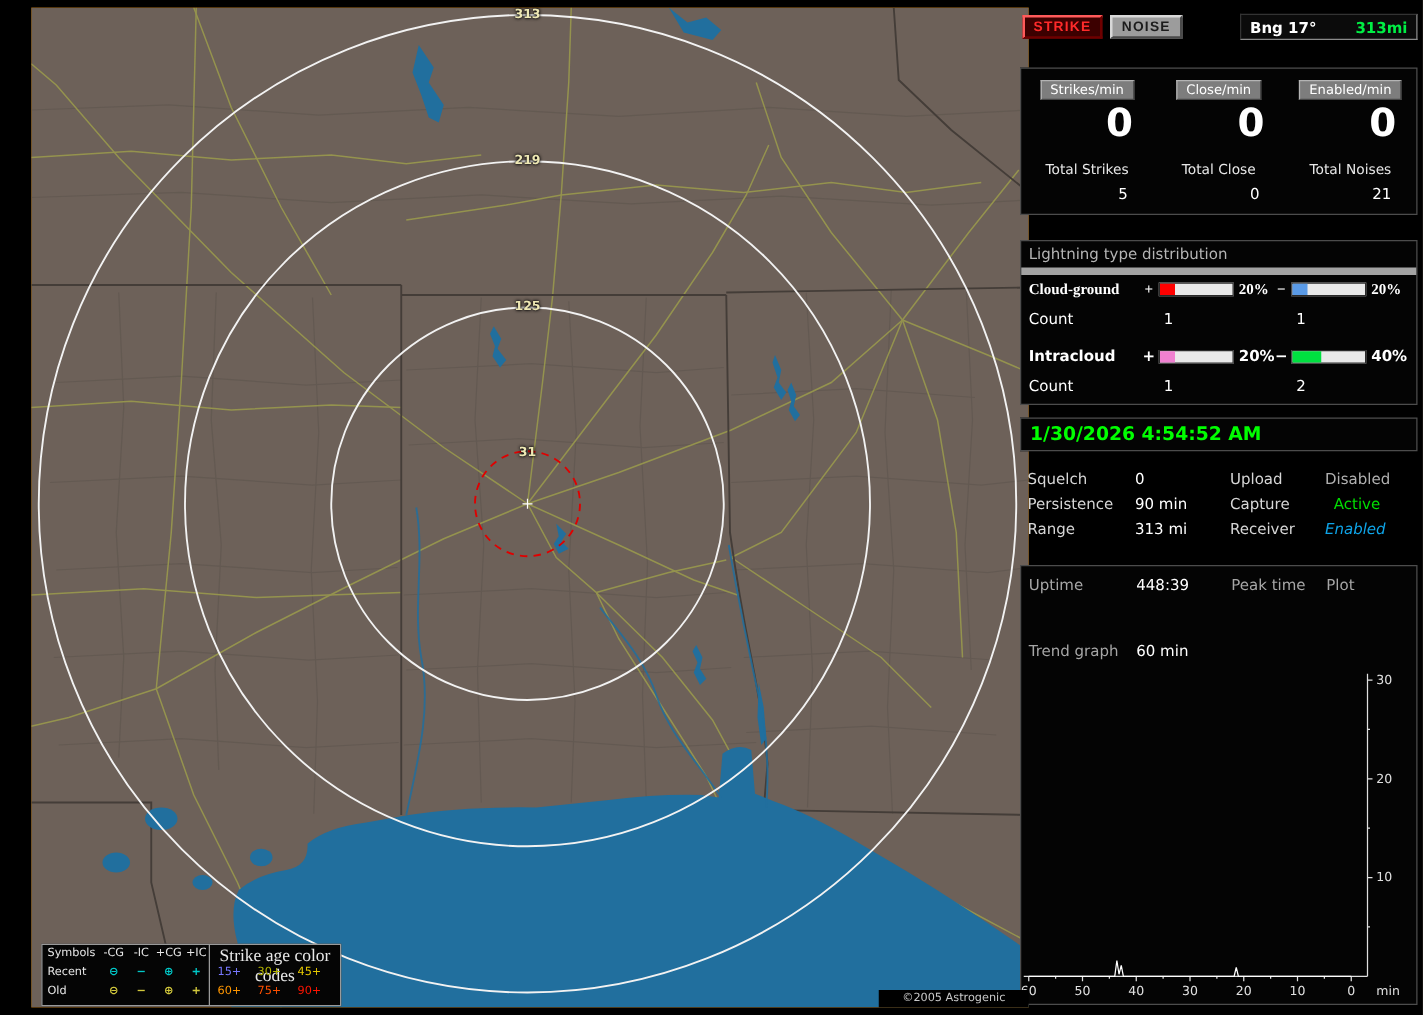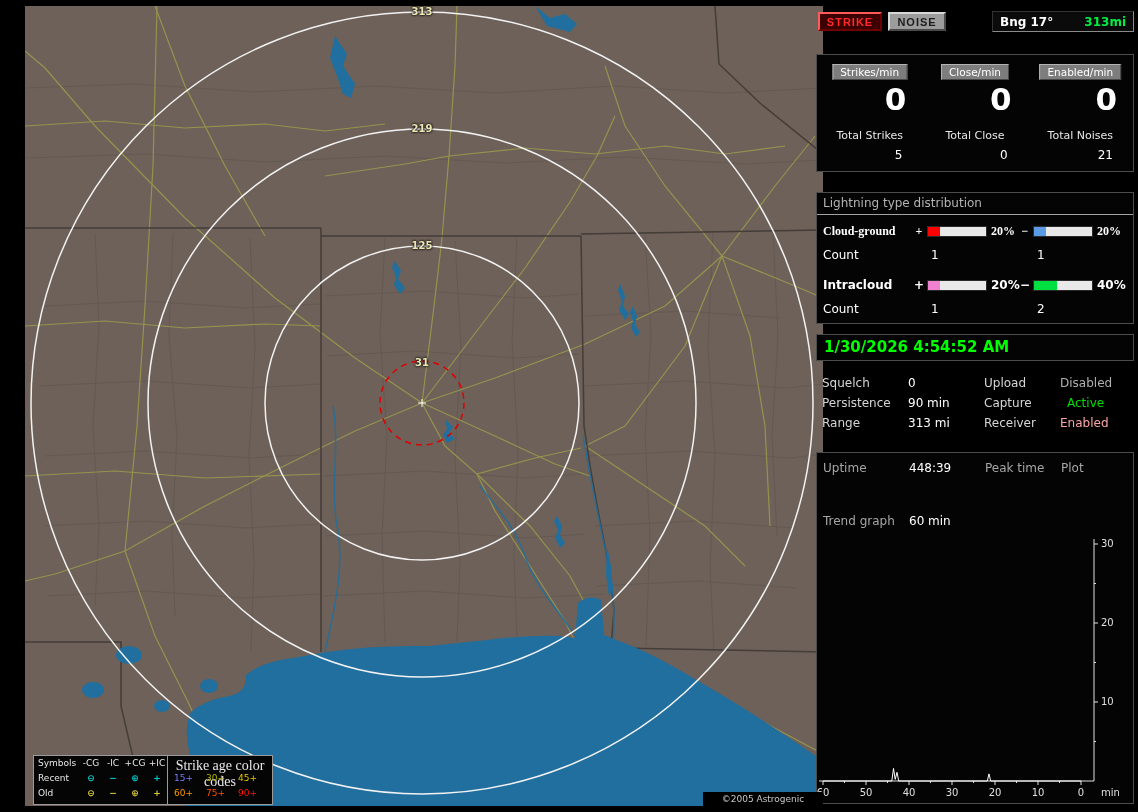--- a/index.html
+++ b/index.html
@@ -52,21 +52,21 @@
   .counter-label-btn { position:absolute; left:50%; transform:translateX(-50%); top:9px; background:#7d7d7d;
                        color:#fff; font-size:10.5px; padding:1px 7px; border:1px solid;
                        border-color:#b4b4b4 #474747 #474747 #b4b4b4; white-space:nowrap; cursor:pointer; }
   .counter-zero { position:absolute; top:26px; left:0; right:16px; text-align:right; font-size:31px;
                   font-weight:bold; color:#fff; }
   .total-label { position:absolute; top:74px; left:0; right:0; text-align:center; font-size:11px; color:#e8e8e8; }
   .total-value { position:absolute; top:93px; left:0; right:20px; text-align:right; font-size:12px; color:#fff; }
 
   .dist-box { top:192px; height:132px; }
   .dist-title { position:absolute; left:0; top:3px; width:100%; color:#b4b4b4; font-size:12px;
-                padding:0 0 4px 6px; border-bottom:1px solid #a3a3a3; }
+                padding:0 0 4px 6px; border-bottom:6px solid #a3a3a3; }
   .dist-row, .count-row { position:absolute; left:0; width:100%; height:15px; }
   .dist-name { position:absolute; left:6px; width:90px; font-weight:bold; color:#fff; }
   .count-name { position:absolute; left:6px; width:90px; color:#fff; }
   .dist-sign { position:absolute; width:12px; text-align:center; font-weight:bold; color:#fff; }
   .sgn1 { left:96px; } .sgn2 { left:202px; }
   .bar-track { position:absolute; top:2px; width:60px; height:11px; background:#e9e9e9; border:1px solid #2a2a2a; }
   .bar1 { left:110px; } .bar2 { left:216px; }
   .bar-fill { display:block; height:100%; }
   .dist-pct { position:absolute; width:36px; font-weight:bold; color:#fff; }
   .pct1 { left:174px; } .pct2 { left:280px; }
@@ -319,21 +319,21 @@
       <div class="grid-row" style="top:24px;">
         <span class="c1 lbl">Persistence</span>
         <span class="c2 val">90 min</span>
         <span class="c3 lbl">Capture</span>
         <span class="c4" style="color: rgb(0, 221, 0); margin-left: 7px;">Active</span>
       </div>
       <div class="grid-row" style="top:44px;">
         <span class="c1 lbl">Range</span>
         <span class="c2 val">313 mi</span>
         <span class="c3 lbl">Receiver</span>
-        <span class="c4" style="color: #fca5a5;">Enabled</span>
+        <span class="c4" style="color: #0ea5e9; font-style: italic;">Enabled</span>
       </div>
     </div>
 
     <div class="pbox stats-box">
       <div class="grid-row" style="top:8px;">
         <span class="c1 glbl">Uptime</span>
         <span class="c2 val">448:39</span>
         <span class="c3 glbl">Peak time</span>
         <span class="c4 glbl">Plot</span>
       </div>

